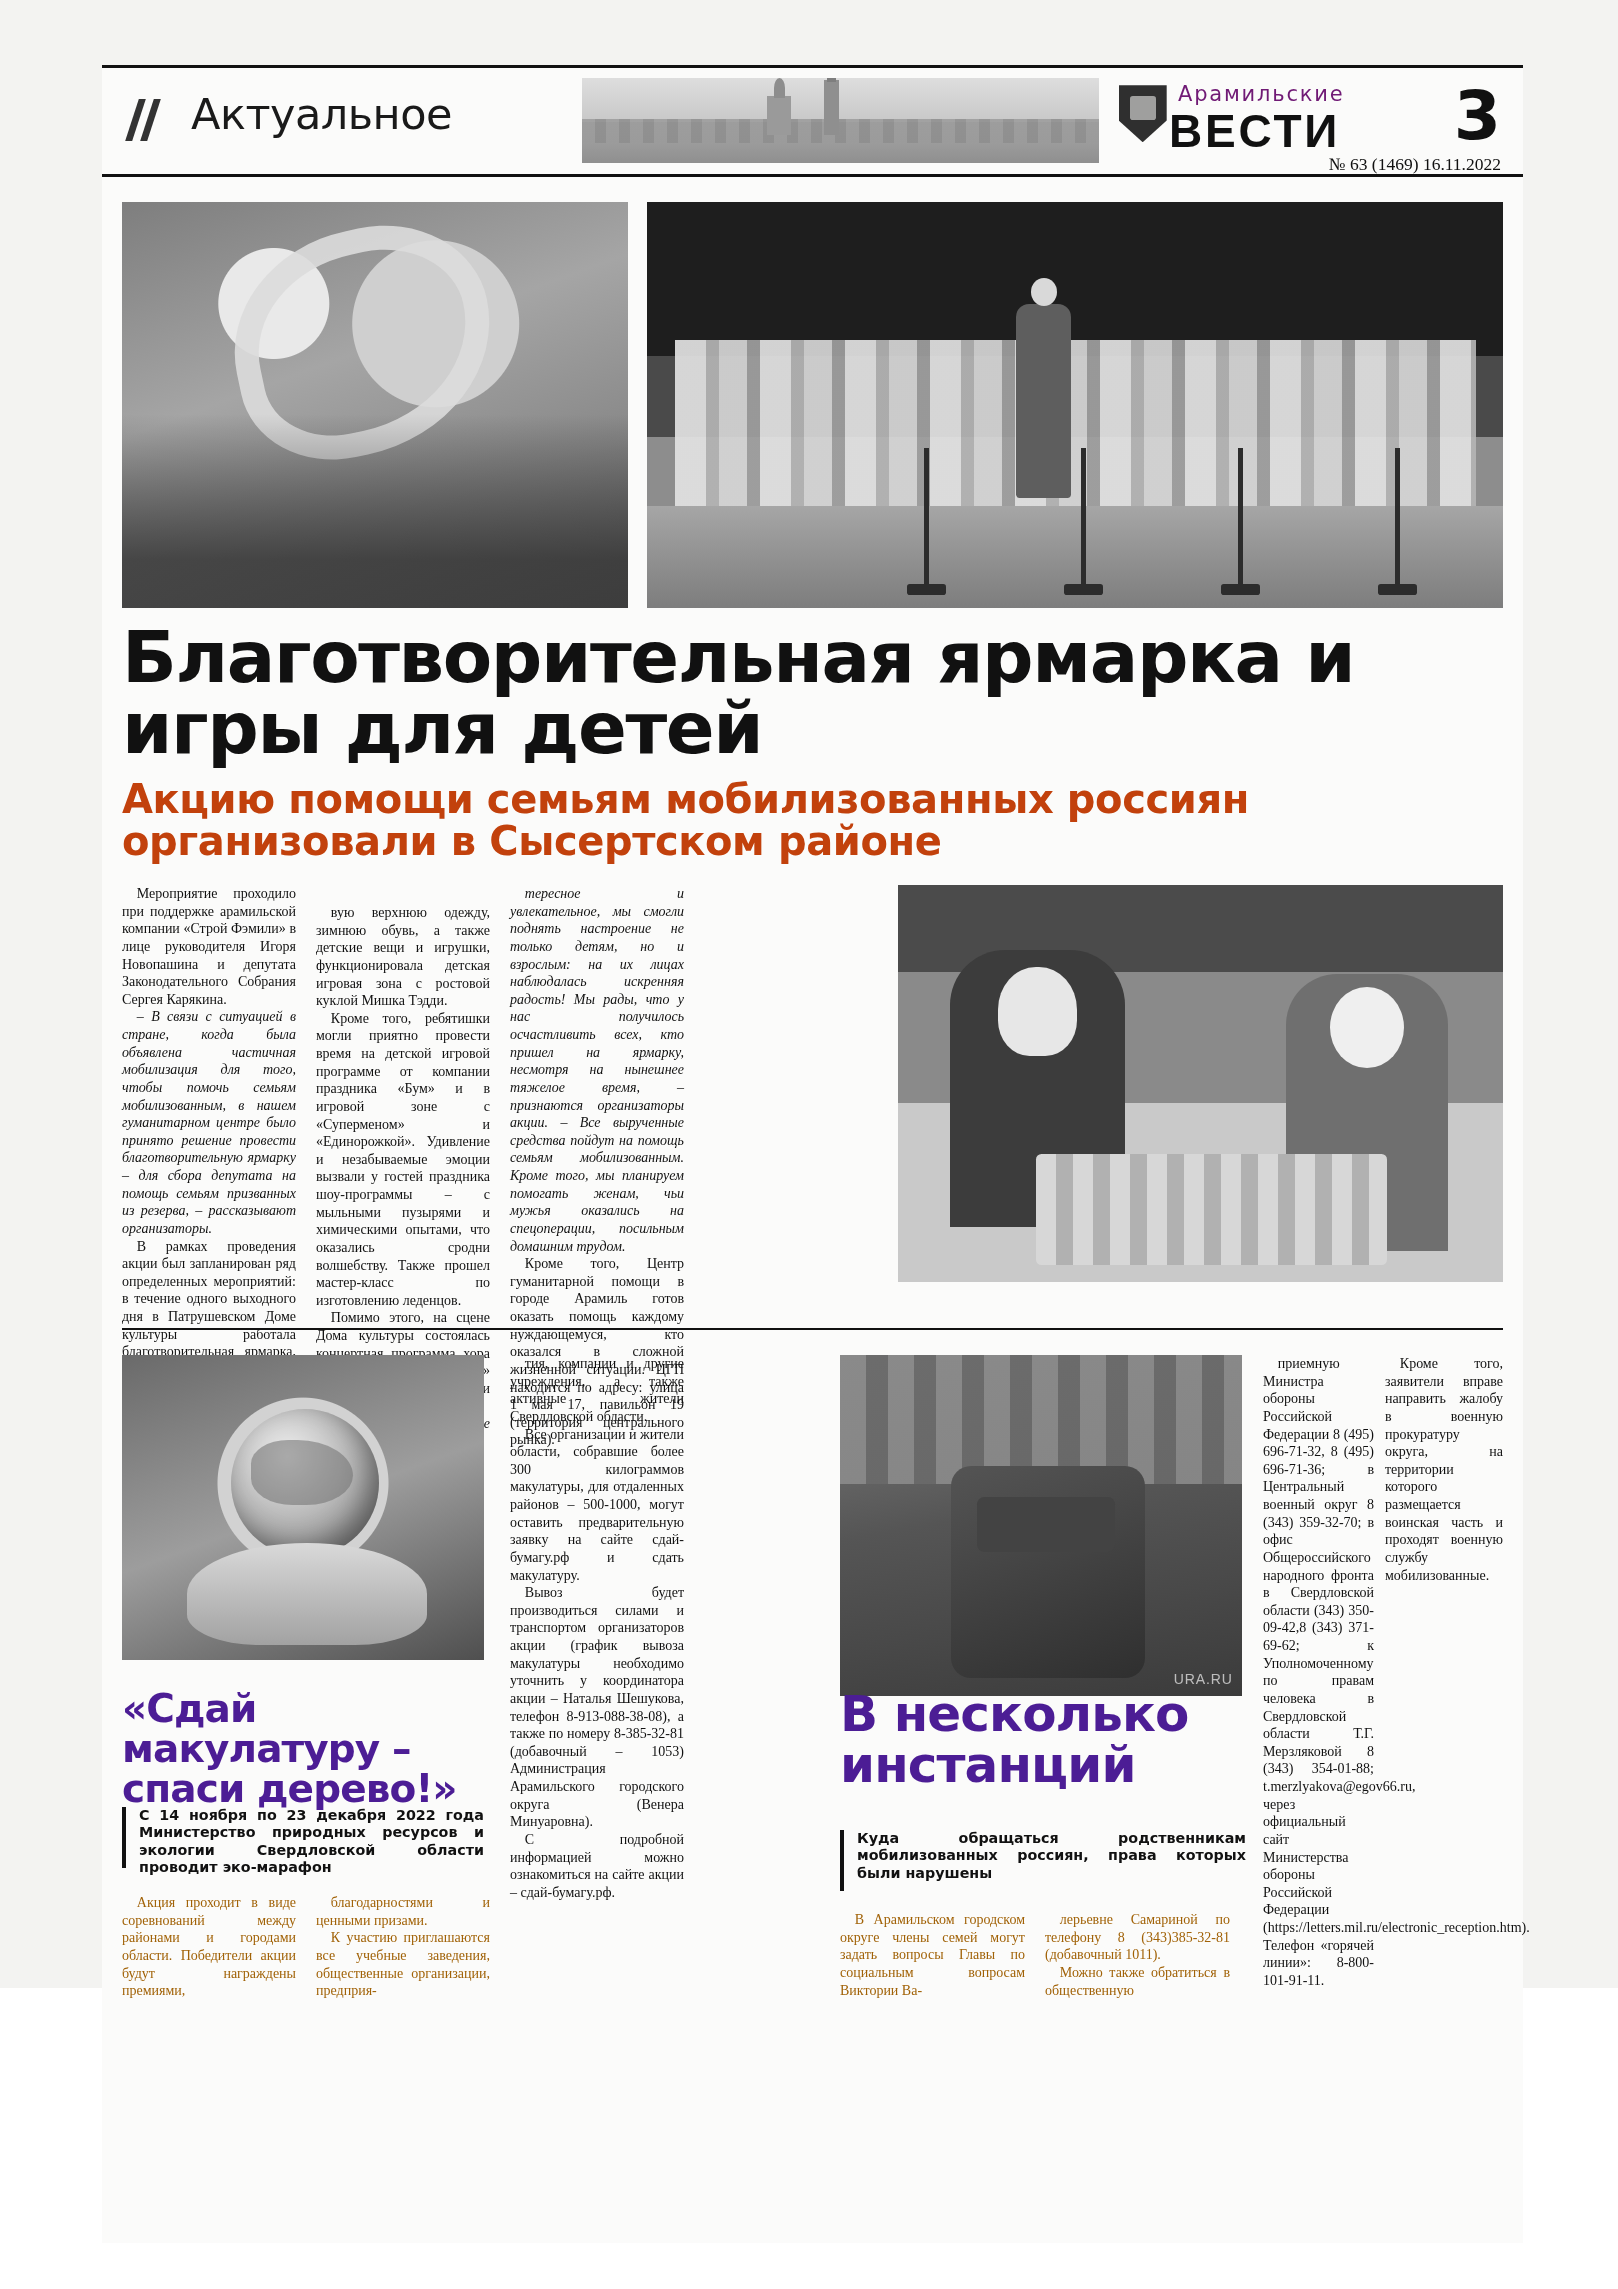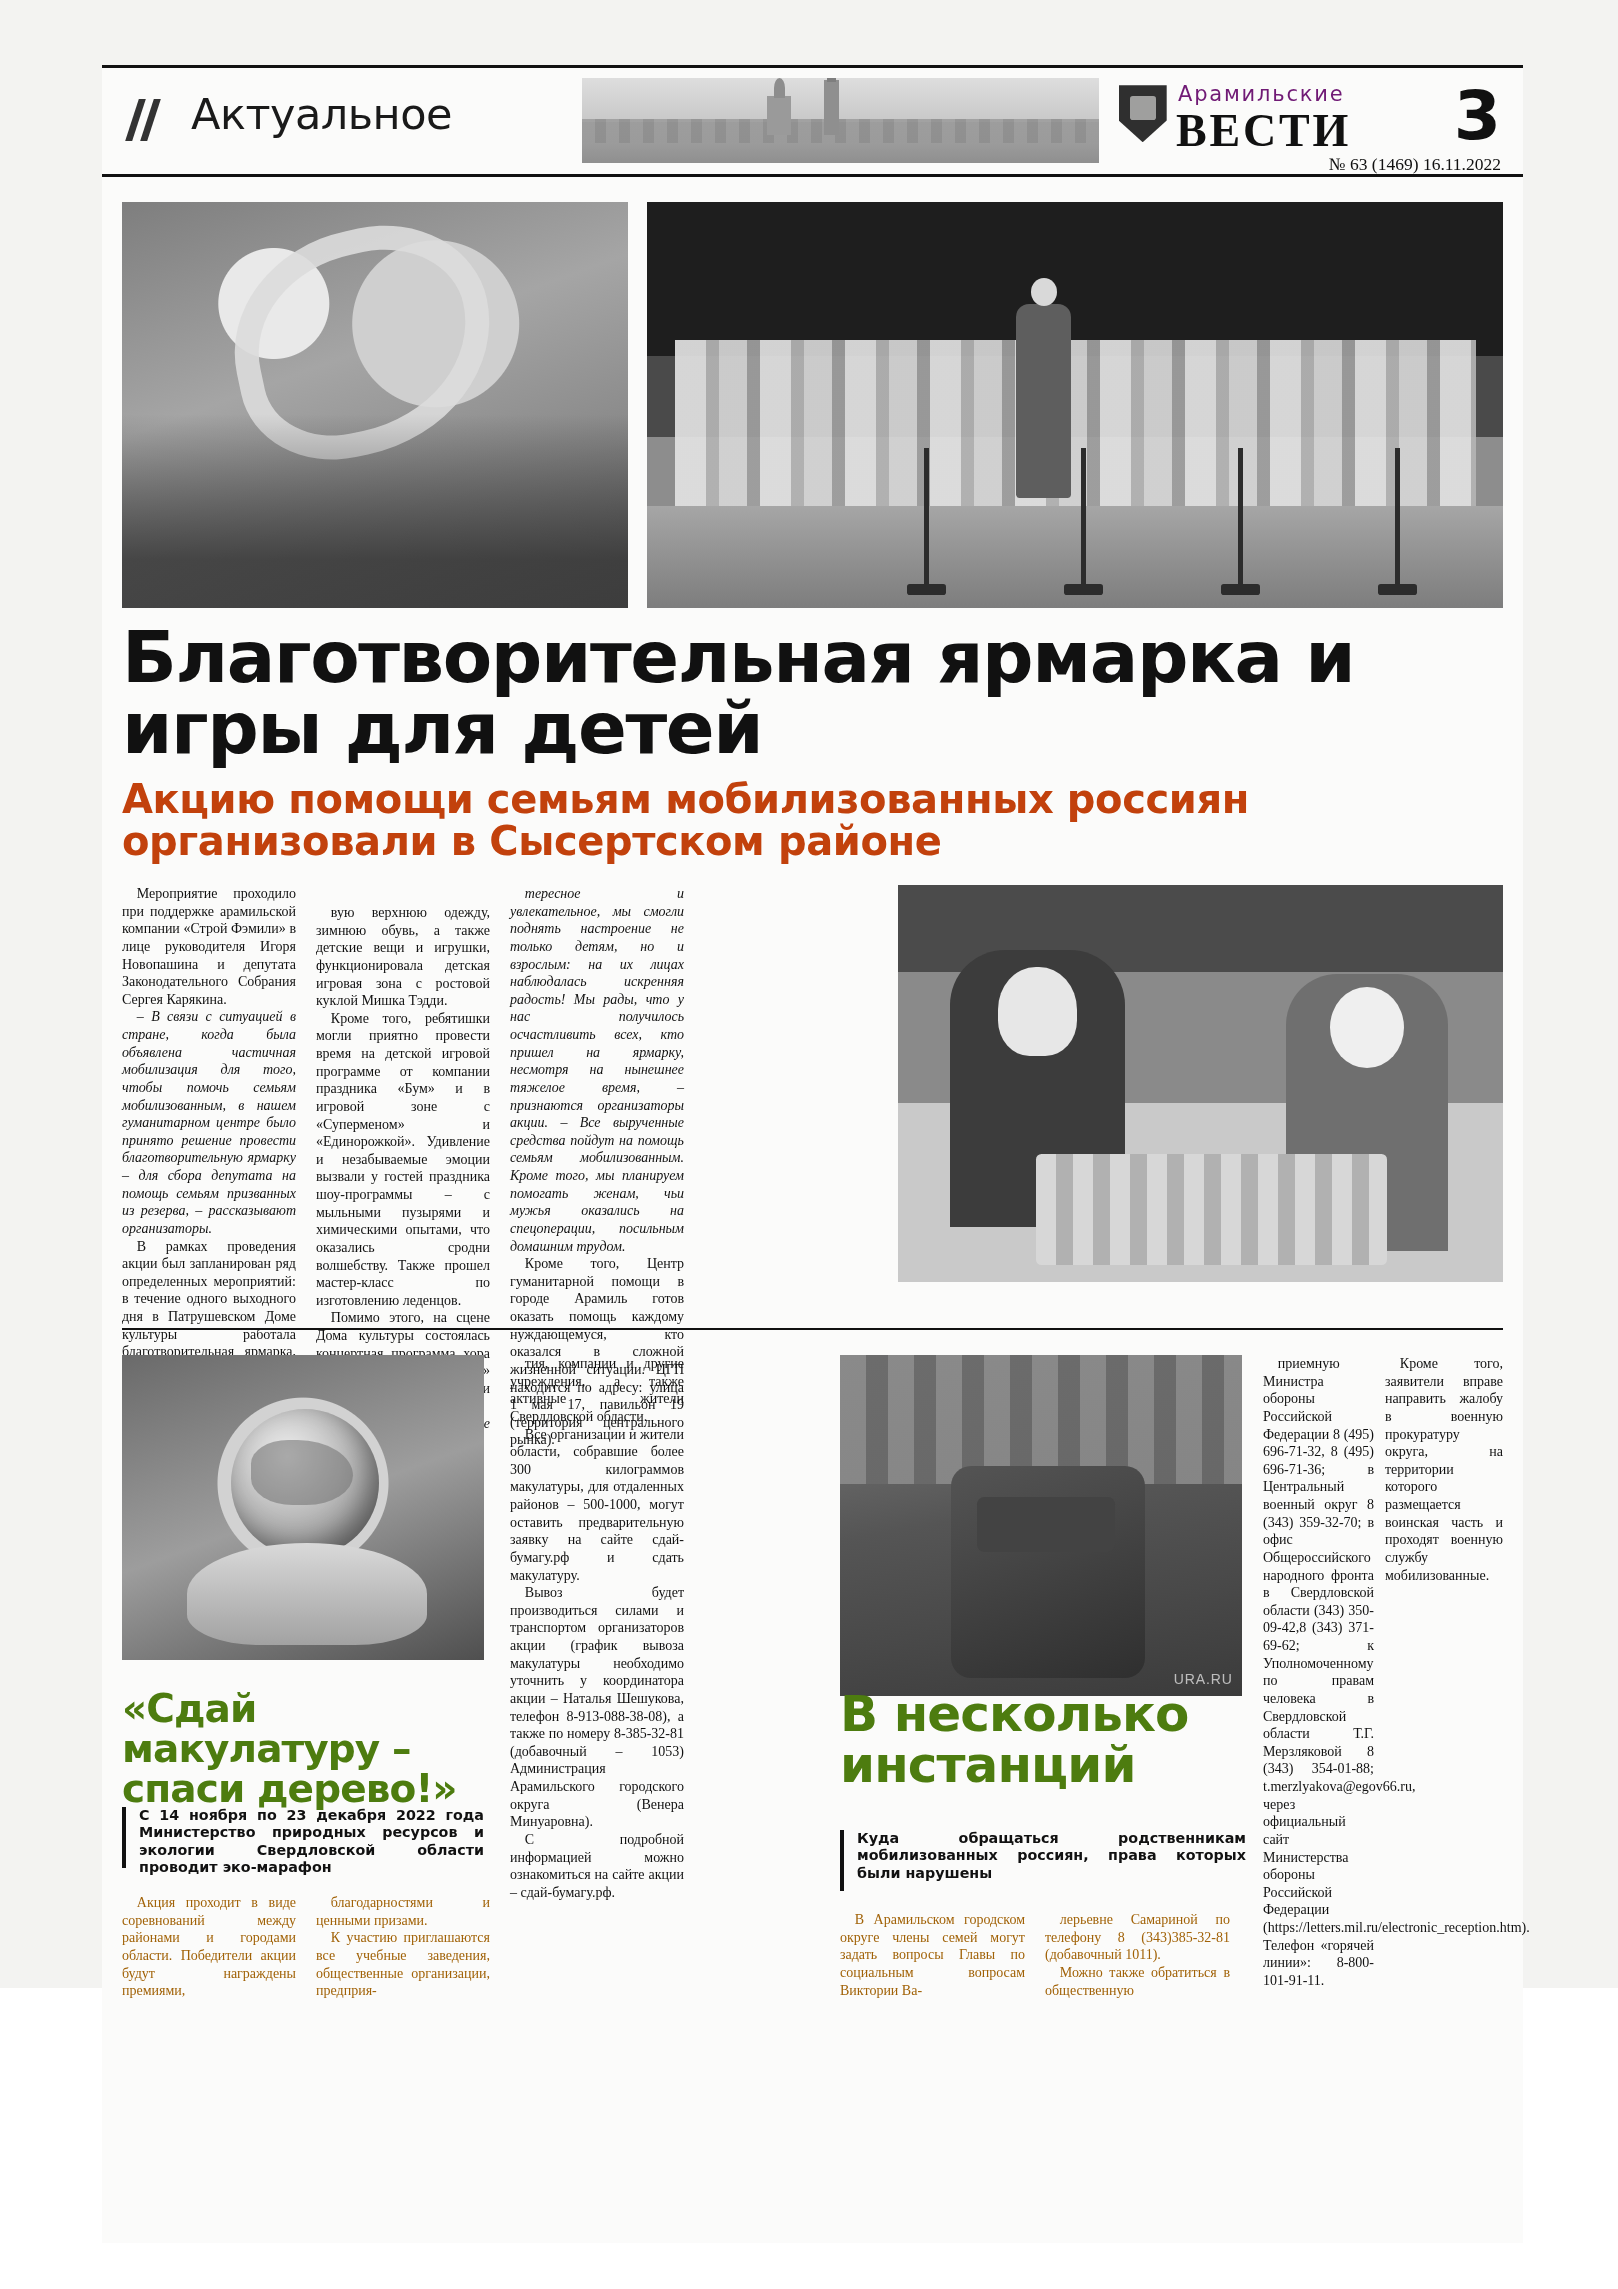--- a/index.html
+++ b/index.html
@@ -78,22 +78,22 @@
   .logo-emblem:after {
     content: ""; position: absolute; left: 11px; top: 11px; width: 26px; height: 24px;
     background: #fbfbfa; border-radius: 2.8px; opacity: .55;
   }
   .logo-name {
     position: absolute; left: 63px; top: 7.4px;
     font-family: "DejaVu Sans", sans-serif;
     font-size: 21px; color: #701a75; letter-spacing: 1.8px;
   }
   .logo-vesti {
-    position: absolute; left: 61px; top: 30px;
-    font-family: Liberation Serif, serif;
+    position: absolute; left: 54px; top: 30px;
+    font-family: Liberation Sans, sans-serif;
     font-weight: bold; font-size: 46px; color: #111; letter-spacing: 2.8px;
   }
   .page-number {
     position: absolute; right: 22px; top: 16.6px;
     font-family: "DejaVu Sans", sans-serif;
     font-weight: bold; font-size: 68px; color: #111; line-height: 1;
   }
   .issue-line {
     position: absolute; right: 22px; top: 89px;
     font-family: "Liberation Serif", serif;
@@ -266,21 +266,21 @@
   }
   .low-col p { margin:0; text-indent: 14.8px; }
 
   #lc-mid { left: 408px; top: 1290px; }
   #lc-right1 { left: 1161px; top: 1290px; width: 111px; }
   #lc-right2 { left: 1283px; top: 1290px; width: 118px; }
 
   .headline2 {
     position: absolute;
     font-family: "DejaVu Sans", sans-serif;
-    font-weight: bold; color: #4d7c0f; letter-spacing: -0.9px;
+    font-weight: bold; color: #4c1d95; letter-spacing: -0.9px;
     line-height: 1.02;
   }
   #hl-makulatura { left: 20px; top: 1624px; width: 362px; font-size: 39px; }
   #hl-instances { left: 738px; top: 1624px; width: 406px; font-size: 50px; }
 
   .lede {
     position: absolute;
     font-family: "DejaVu Sans", sans-serif;
     font-weight: bold; font-size: 14.3px; line-height: 1.22;
     color: #111; text-align: justify; text-align-last: left;

